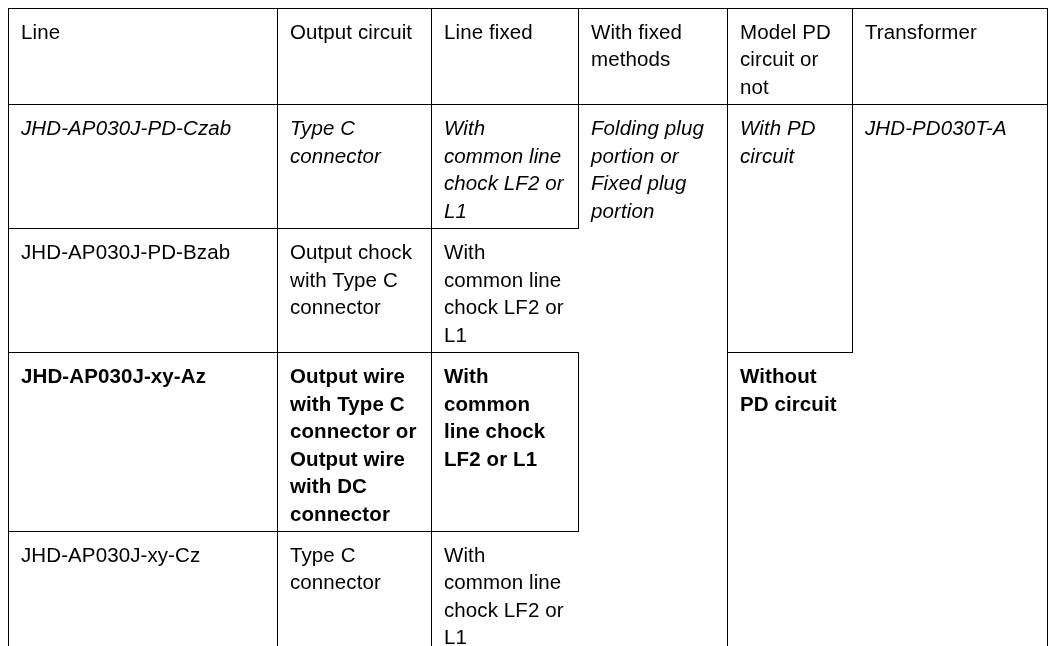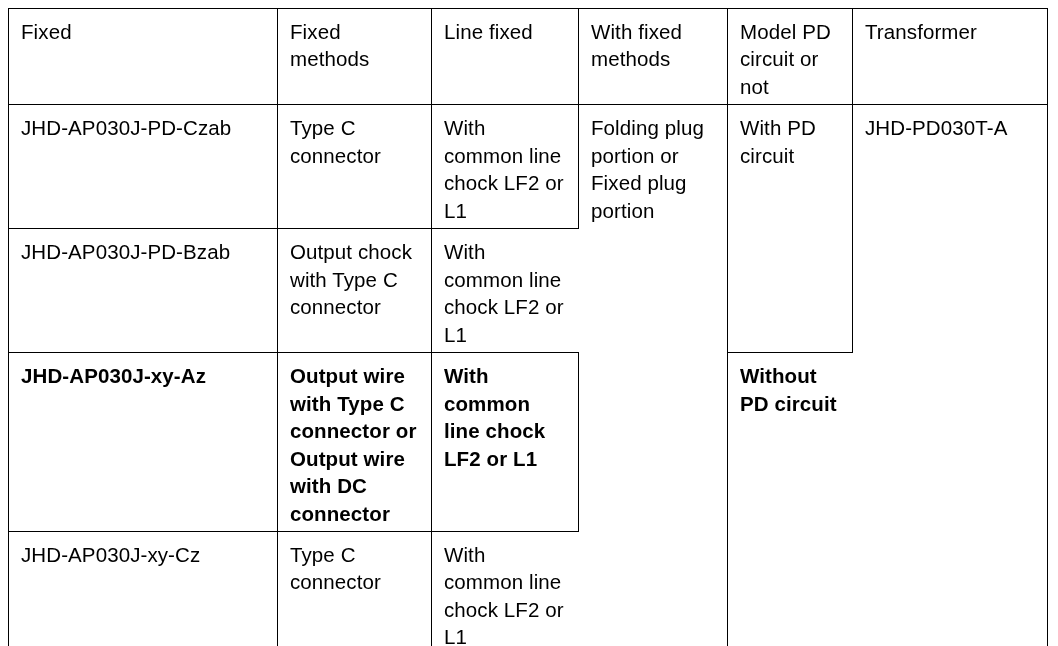--- a/index.html
+++ b/index.html
@@ -49,21 +49,21 @@
 
   
   col.c-model       { width: 269px; }
   col.c-output      { width: 154px; }
   col.c-chock       { width: 147px; }
   col.c-plug        { width: 149px; }
   col.c-pd          { width: 125px; }
   col.c-transformer { width: 195px; }
 
   tr.header-row { height: 84px; }
-  tr.row-1 { height: 123px; }
+  tr.row-1 { height: 123px; font-style: italic; }
   tr.row-2 { height: 123px; }
   tr.row-3 { height: 174px; font-weight: bold; }
   tr.row-4 { height: 123px; }
 
   td.header-cell { font-weight: normal; }
   td.spanning-cell { vertical-align: top; }
 </style>
 </head>
 <body>
 
@@ -72,22 +72,22 @@
     <colgroup>
       <col class="c-model">
       <col class="c-output">
       <col class="c-chock">
       <col class="c-plug">
       <col class="c-pd">
       <col class="c-transformer">
     </colgroup>
     <tbody>
       <tr class="header-row">
-        <td class="header-cell">Fixed</td>
-        <td class="header-cell">Fixed methods</td>
+        <td class="header-cell">Line</td>
+        <td class="header-cell">Output circuit</td>
         <td class="header-cell">Line fixed</td>
         <td class="header-cell">With fixed methods</td>
         <td class="header-cell">Model PD circuit or not</td>
         <td class="header-cell">Transformer</td>
       </tr>
 
       <tr class="row-1">
         <td>JHD-AP030J-PD-Czab</td>
         <td>Type C connector</td>
         <td>With common line chock LF2 or L1</td>

